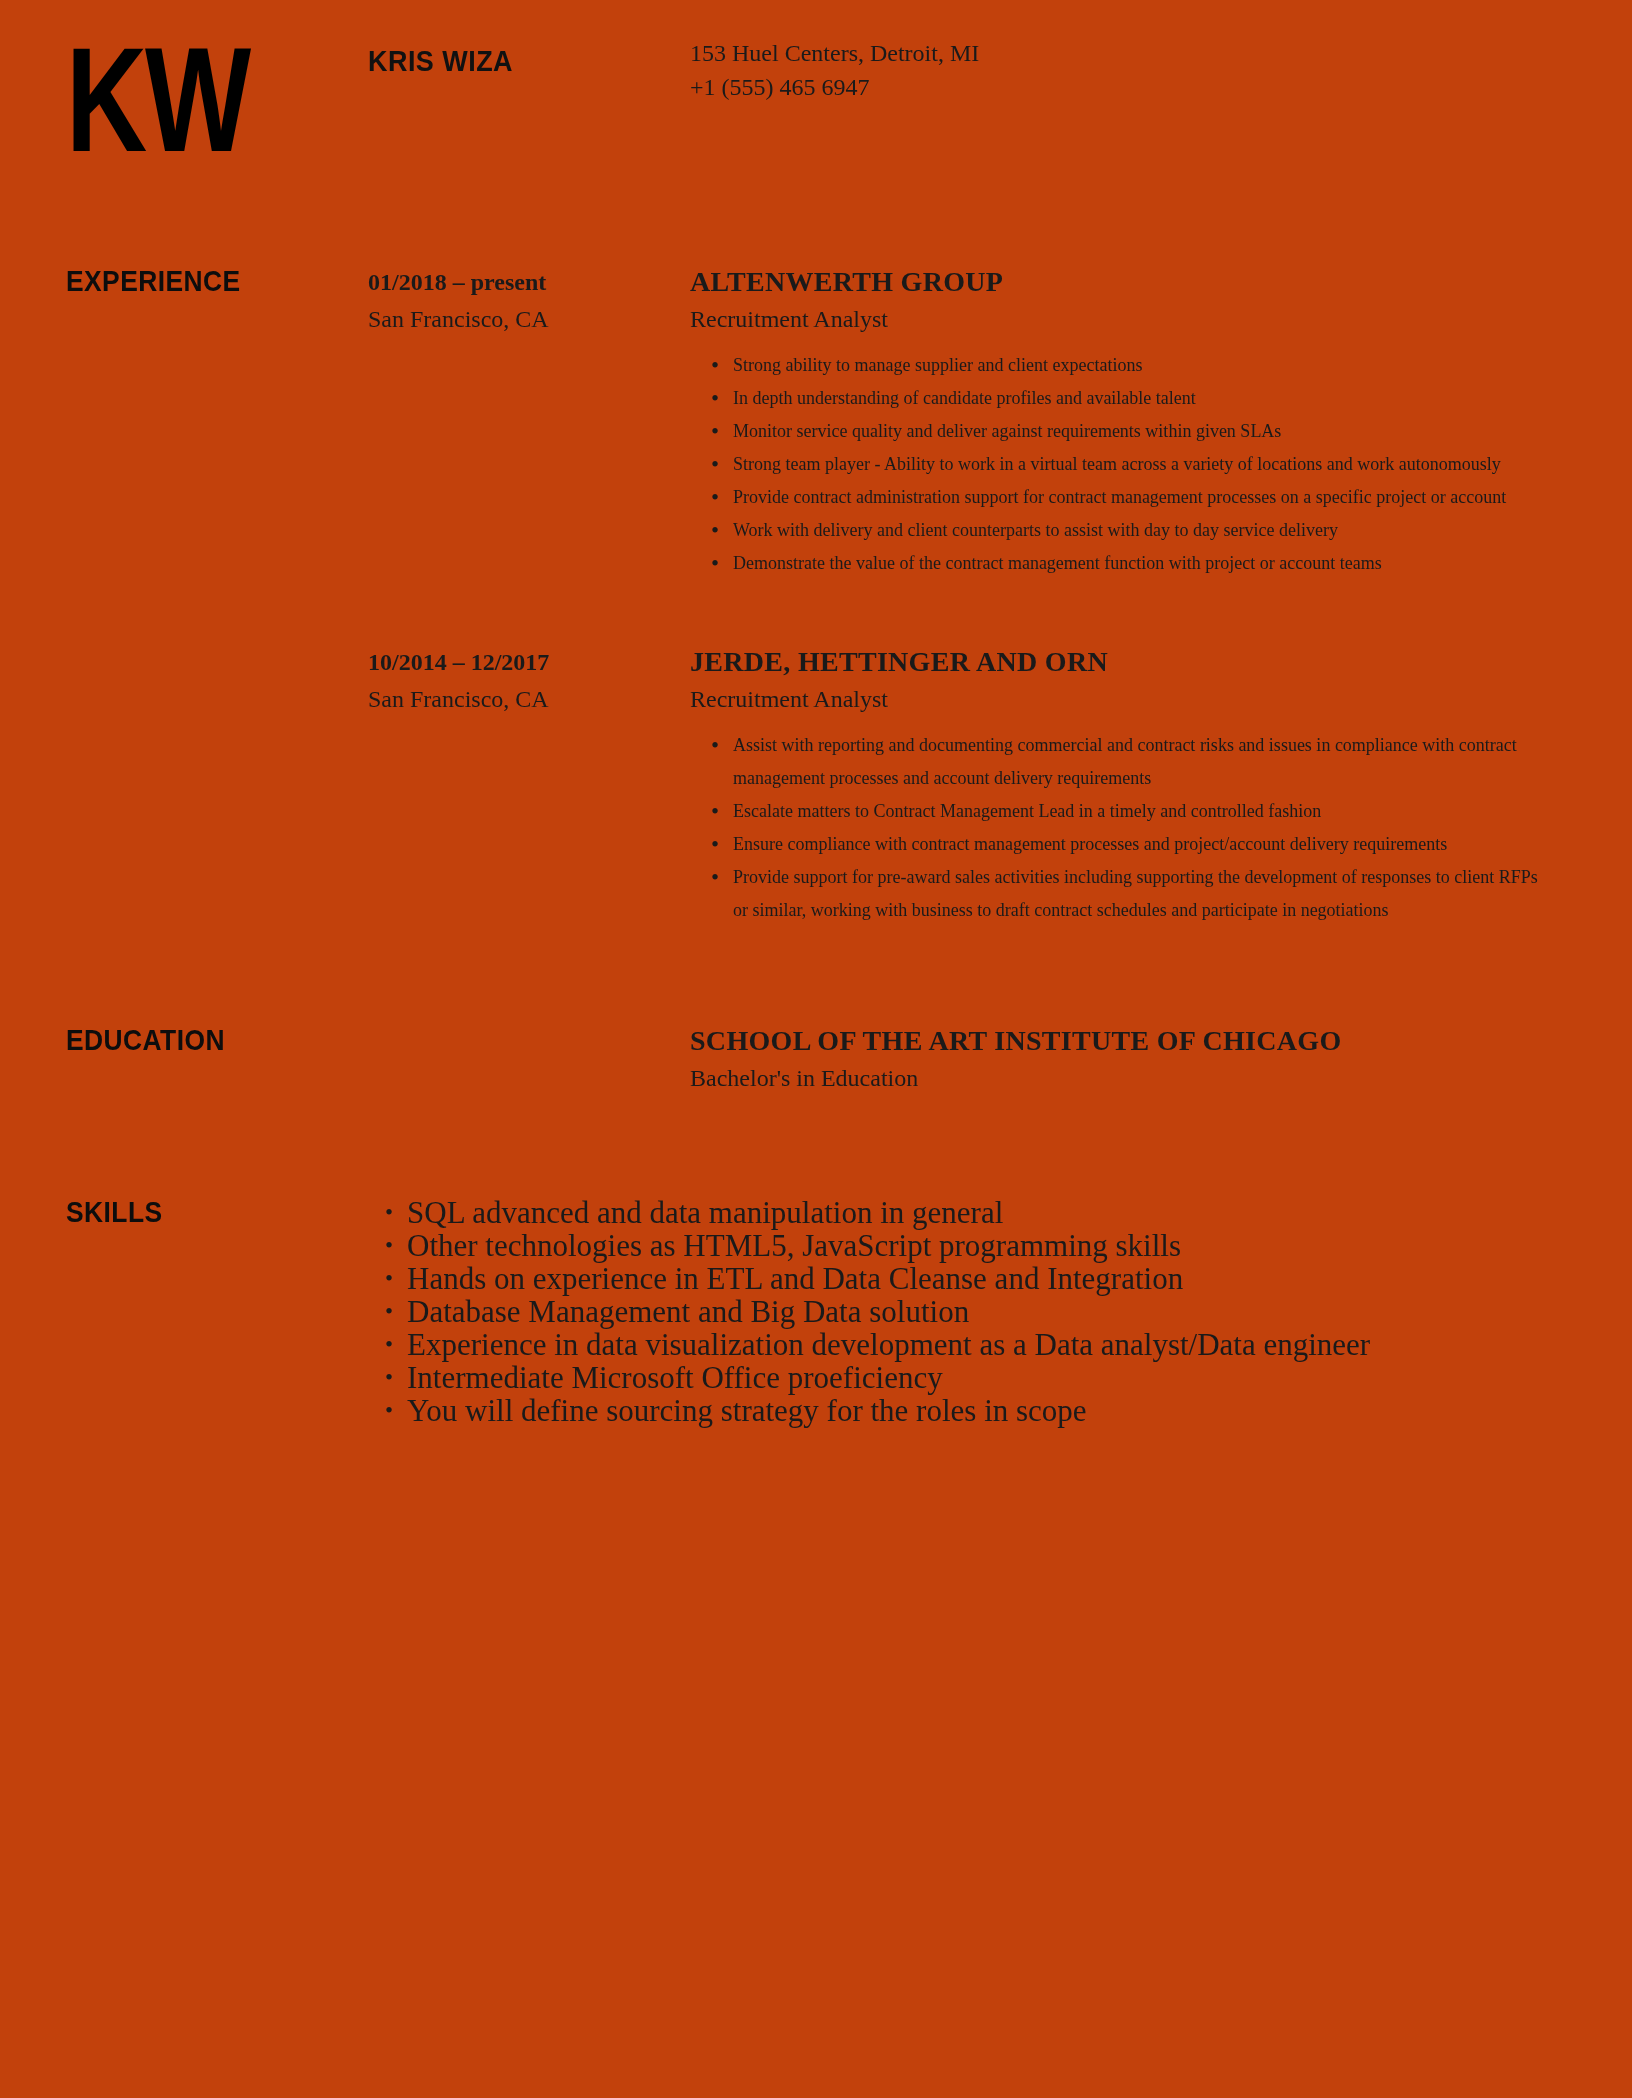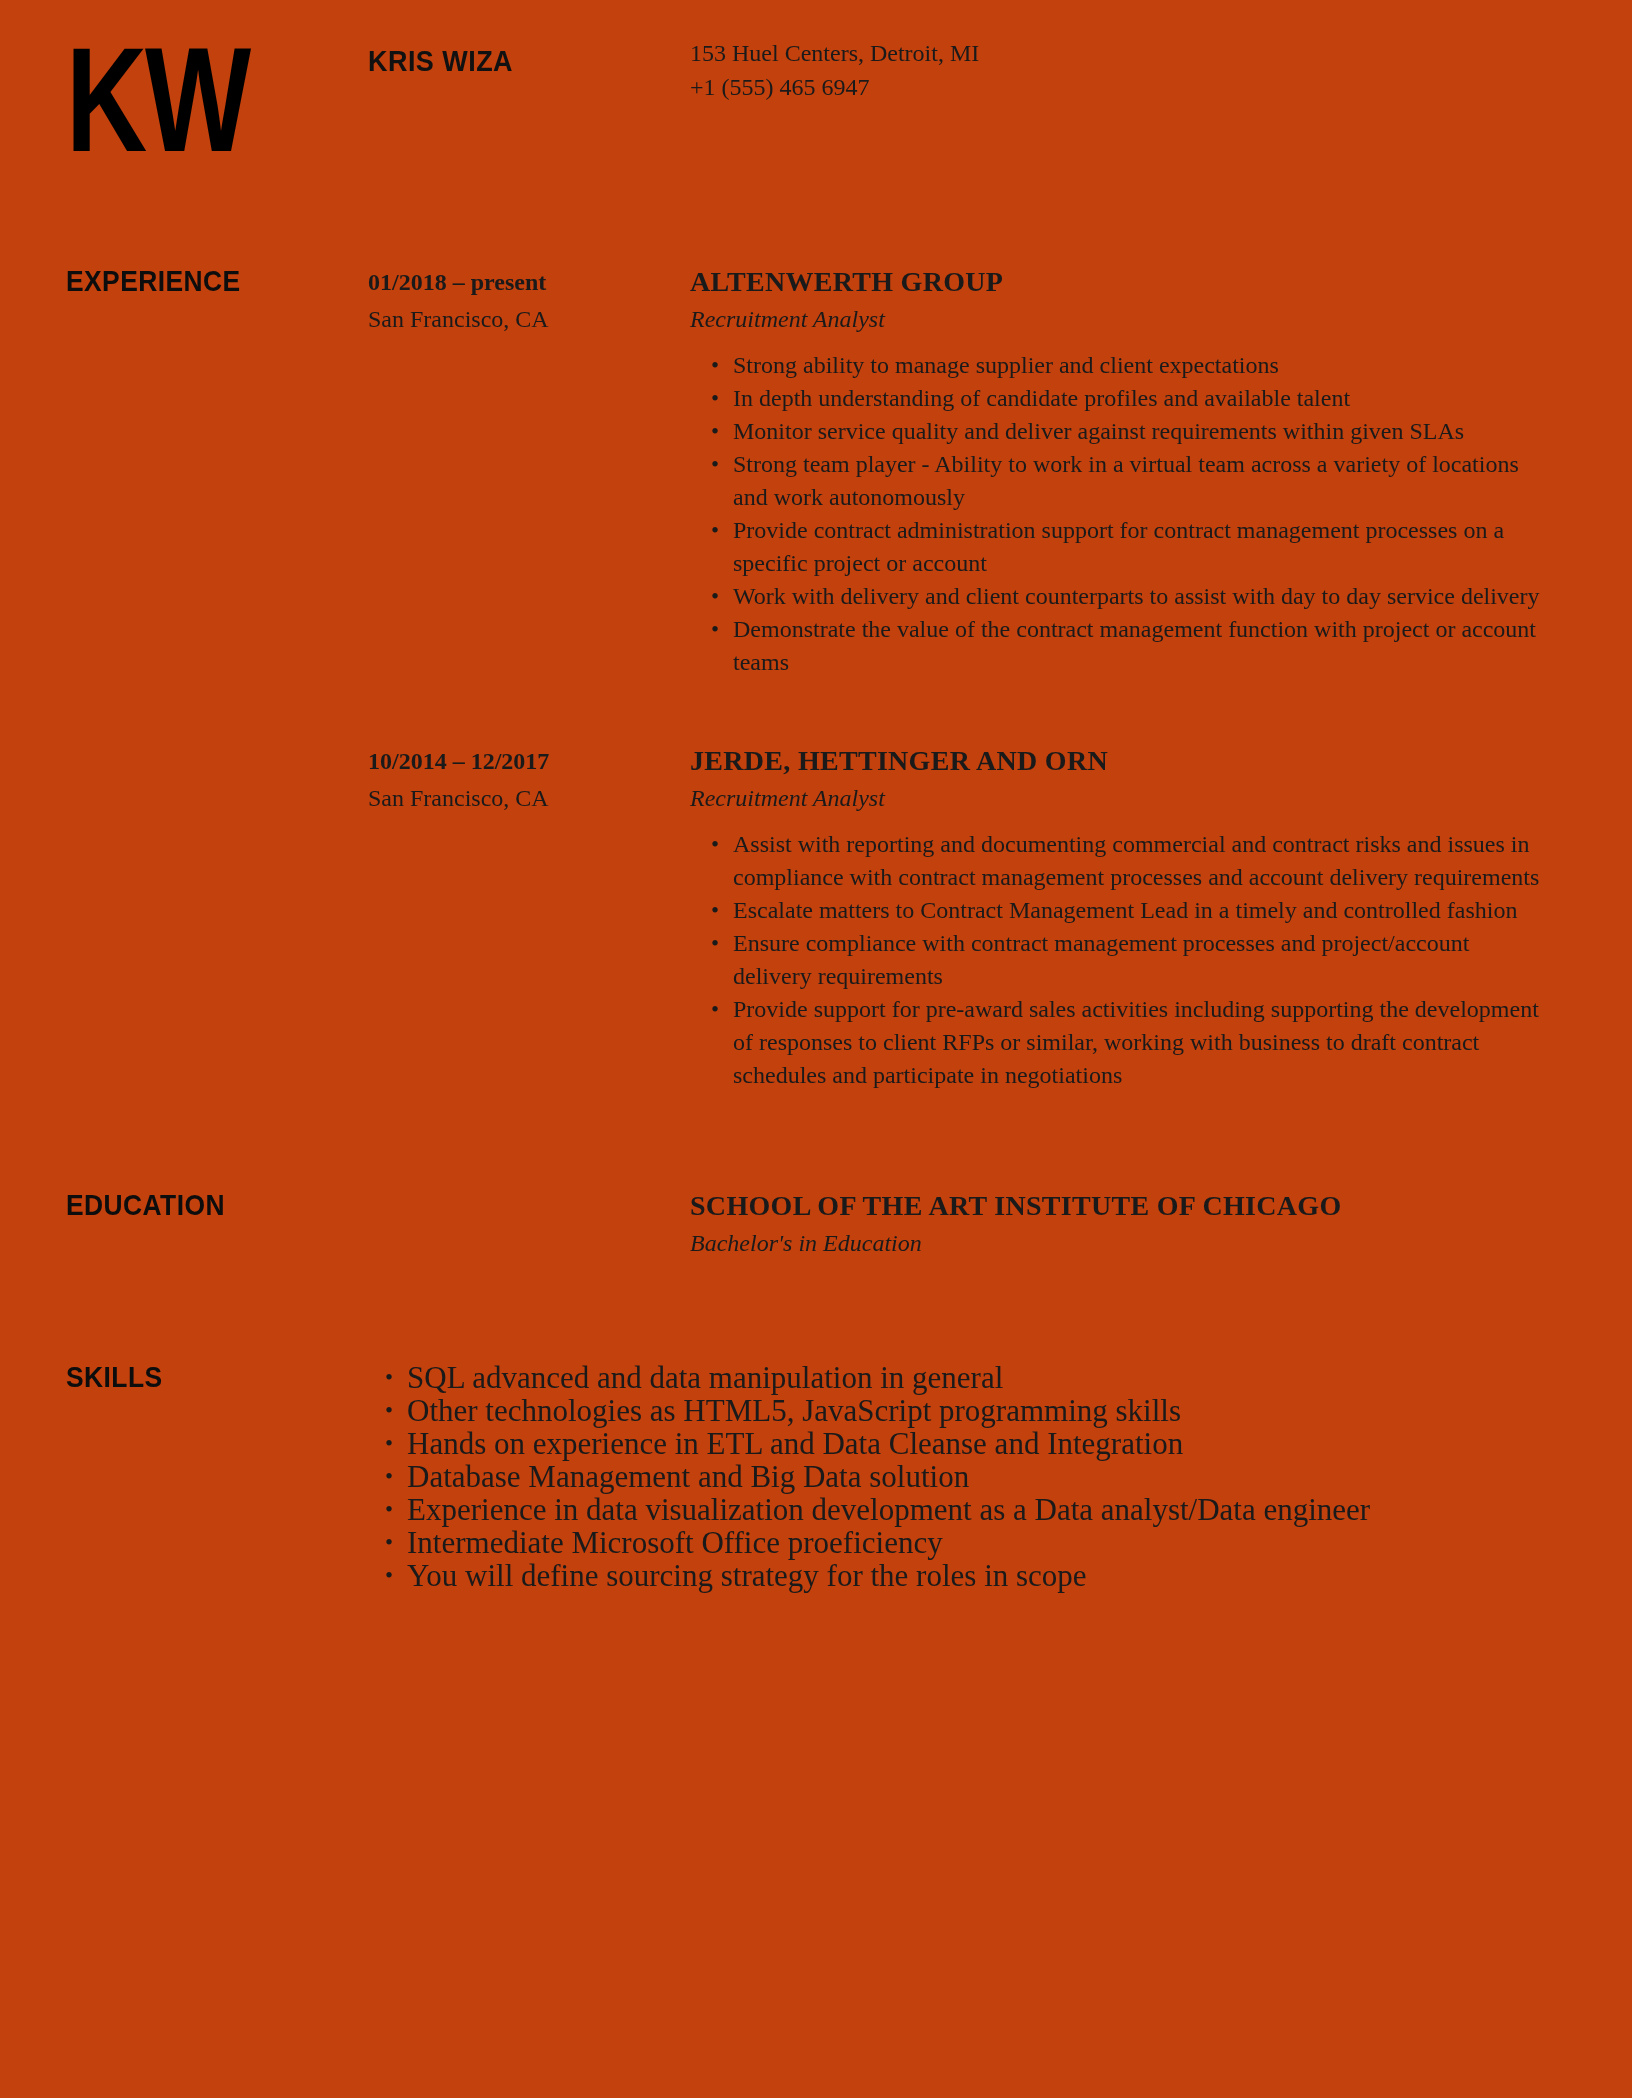--- a/index.html
+++ b/index.html
@@ -61,28 +61,28 @@
   }
 
   
   .experience-row { margin-top: 102px; }
   .jobs { flex: 1 1 auto; min-width: 0; }
   .job { display: flex; align-items: flex-start; }
   .job + .job { margin-top: 64px; }
   .dates    { font-weight: 700; font-size: 24px; line-height: 37px; white-space: nowrap; }
   .location { font-size: 24px; line-height: 37px; white-space: nowrap; }
   .company  { font-weight: 700; font-size: 28px; line-height: 36px; letter-spacing: 0.3px; }
-  .job-title { font-style: italic; font-size: 24px; line-height: 38px; }
+  .job-title { font-size: 24px; line-height: 38px; }
 
   ul.bullets {
     list-style: none;
     margin: 11px 0 0 20px;
     padding: 0;
     width: 830px;
-    font-size: 24px;
+    font-size: 18px;
     line-height: 33px;
   }
   ul.bullets > li { position: relative; padding-left: 23px; }
   ul.bullets > li::before {
     content: "\2022";
     position: absolute;
     left: 1px;
     top: 0;
     font-size: 23px;
   }

